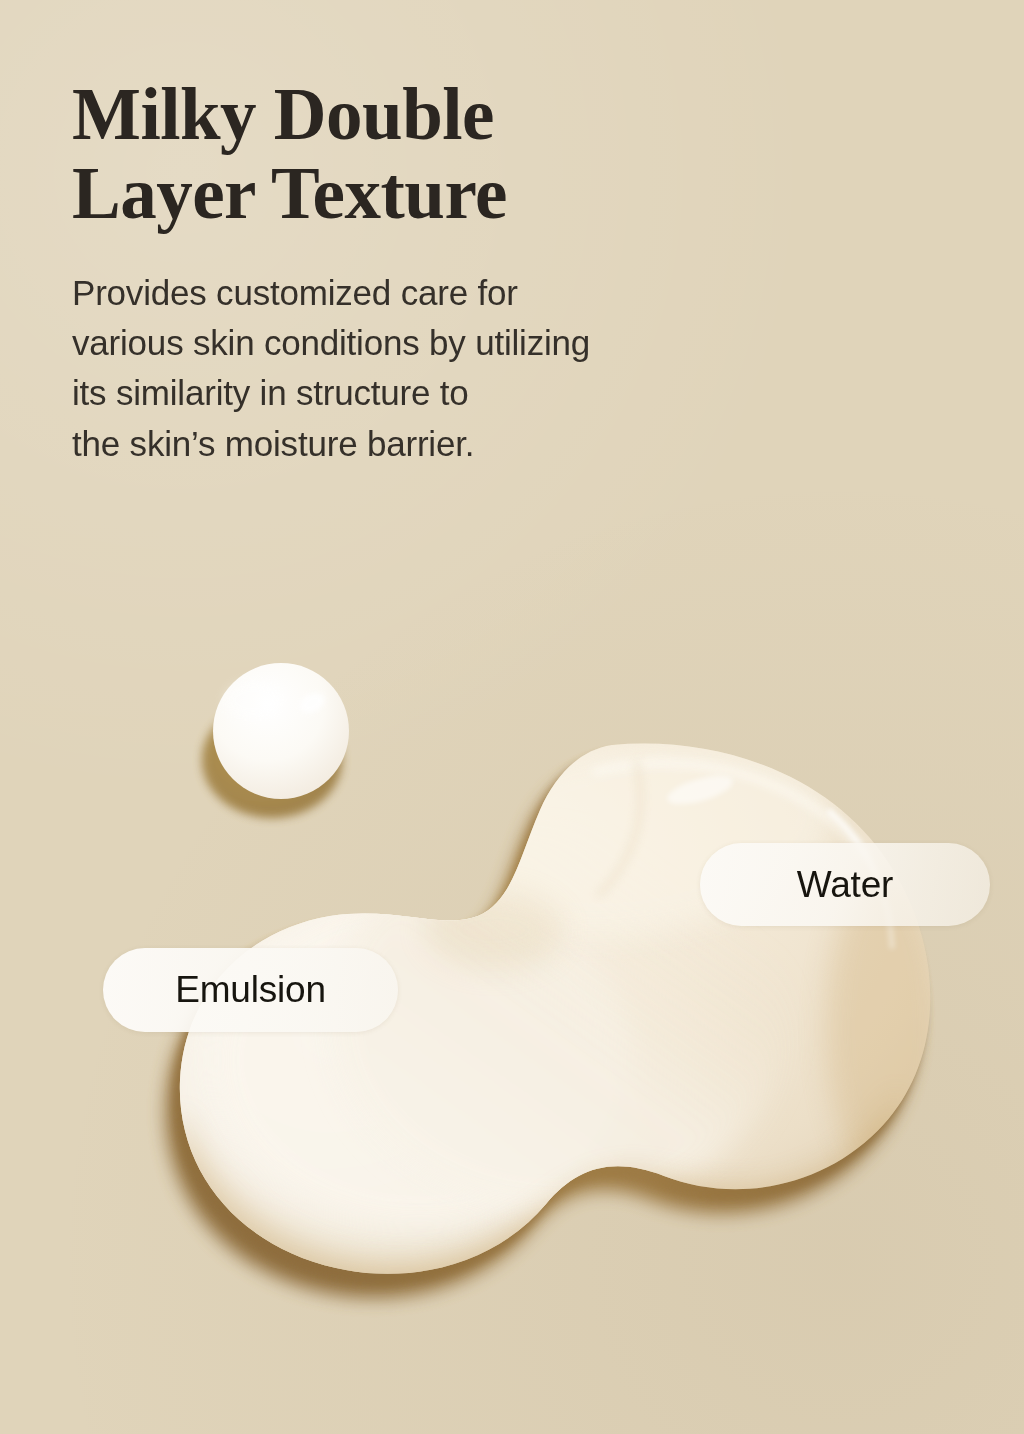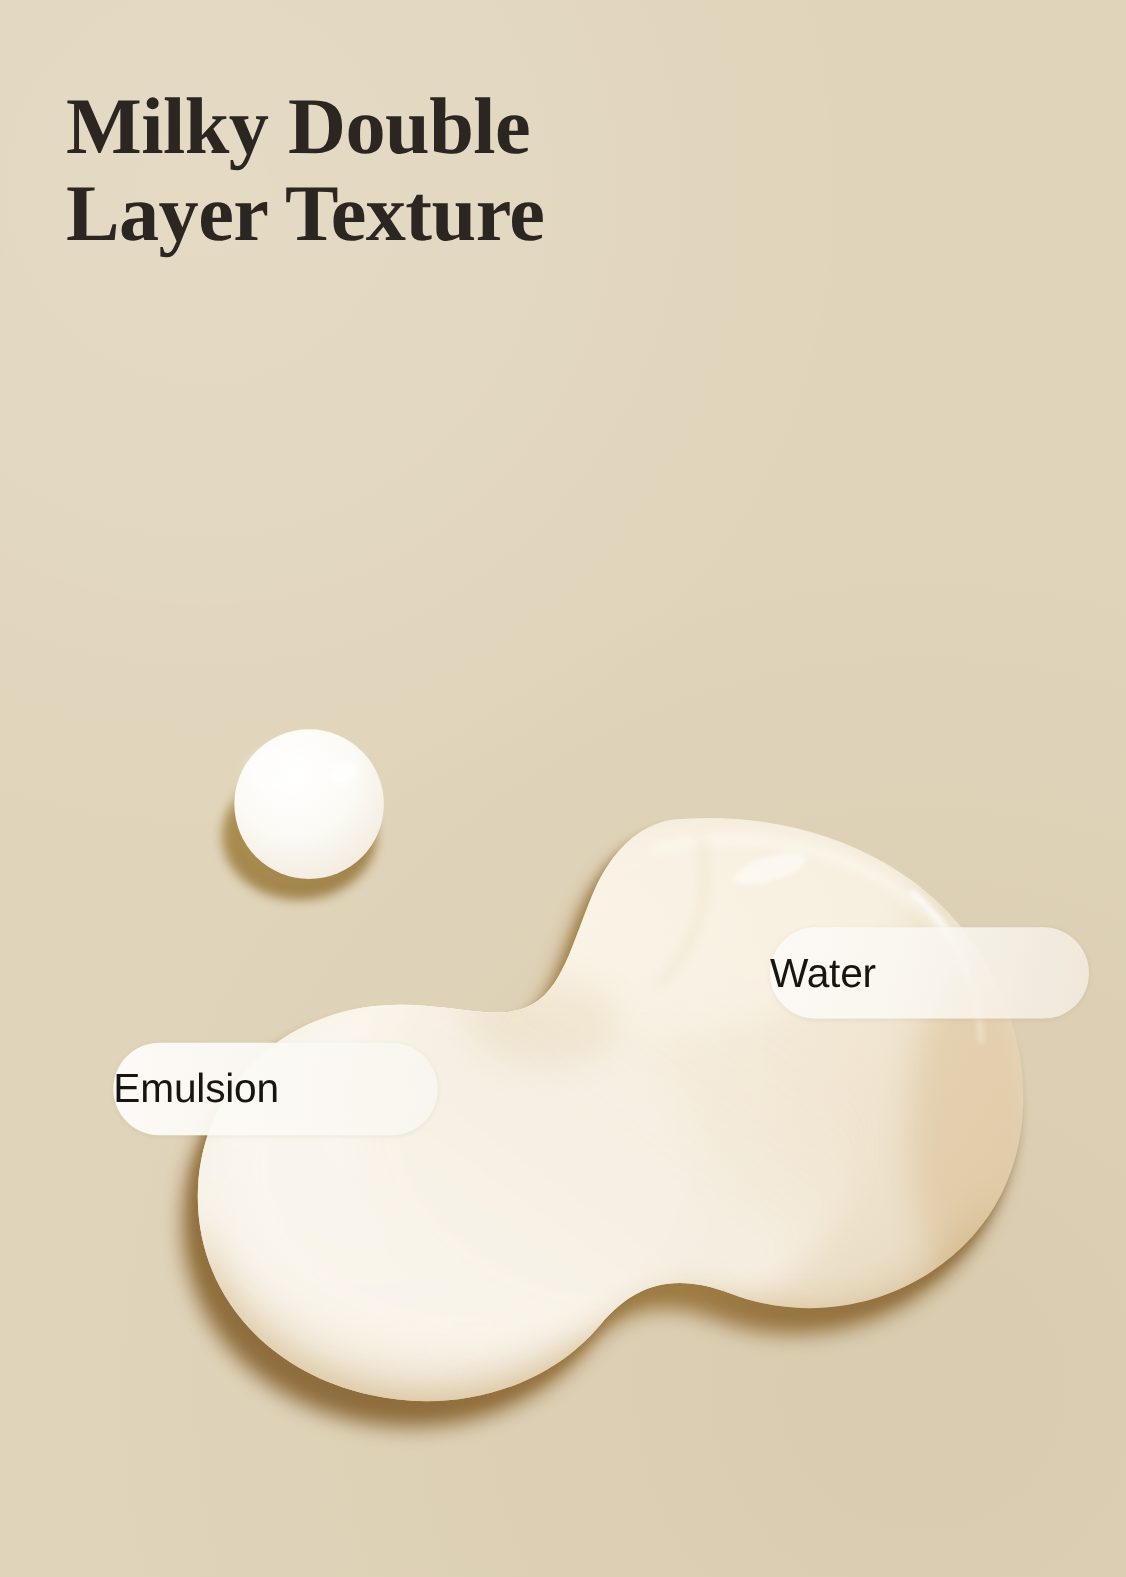--- a/index.html
+++ b/index.html
@@ -23,21 +23,21 @@
     background:
       radial-gradient(circle at 18% 12%, rgba(255,255,255,.16), rgba(255,255,255,0) 42%),
       radial-gradient(circle at 82% 88%, rgba(150,125,85,.10), rgba(150,125,85,0) 52%);
     pointer-events:none;
     z-index:0;
   }
 
   
   .text-block{
     position:absolute;
-    left:60px;
+    left:72px;
     top:76px;
     width:790px;
     z-index:5;
   }
 
   .headline{
     font-family:"Liberation Serif", serif;
     font-weight:700;
     font-size:73px;
     line-height:1.08;
@@ -64,21 +64,21 @@
     width:1024px; height:1434px;
     z-index:2;
   }
   .stage svg{ display:block; width:1024px; height:1434px; }
 
   
   .pill{
     position:absolute;
     display:flex;
     align-items:center;
-    justify-content:flex-start;
+    justify-content:center;
     border-radius:999px;
     font-family:"Liberation Sans", sans-serif;
     font-weight:400;
     color:#17150f;
     background:rgba(252,250,246,0.90);
     box-shadow:0 1px 5px rgba(120,98,62,0.10);
     z-index:9;
     user-select:none;
   }
 
@@ -252,20 +252,24 @@
 
         <ellipse cx="494" cy="930" rx="70" ry="40" fill="#d9c193" opacity="0.22" filter="url(#fBlurSoft)"></ellipse>
       </g>
     </g>
   </svg>
 </div>
 
 <div class="text-block">
   <h1 class="headline">Milky Double
 Layer Texture</h1>
+  <p class="subcopy">Provides customized care for
+various skin conditions by utilizing
+its similarity in structure to
+the skin’s moisture barrier.</p>
 </div>
 
 <div class="pill pill-water">
   <span>Water</span>
 </div>
 
 <div class="pill pill-emulsion">
   <span>Emulsion</span>
 </div>
 

